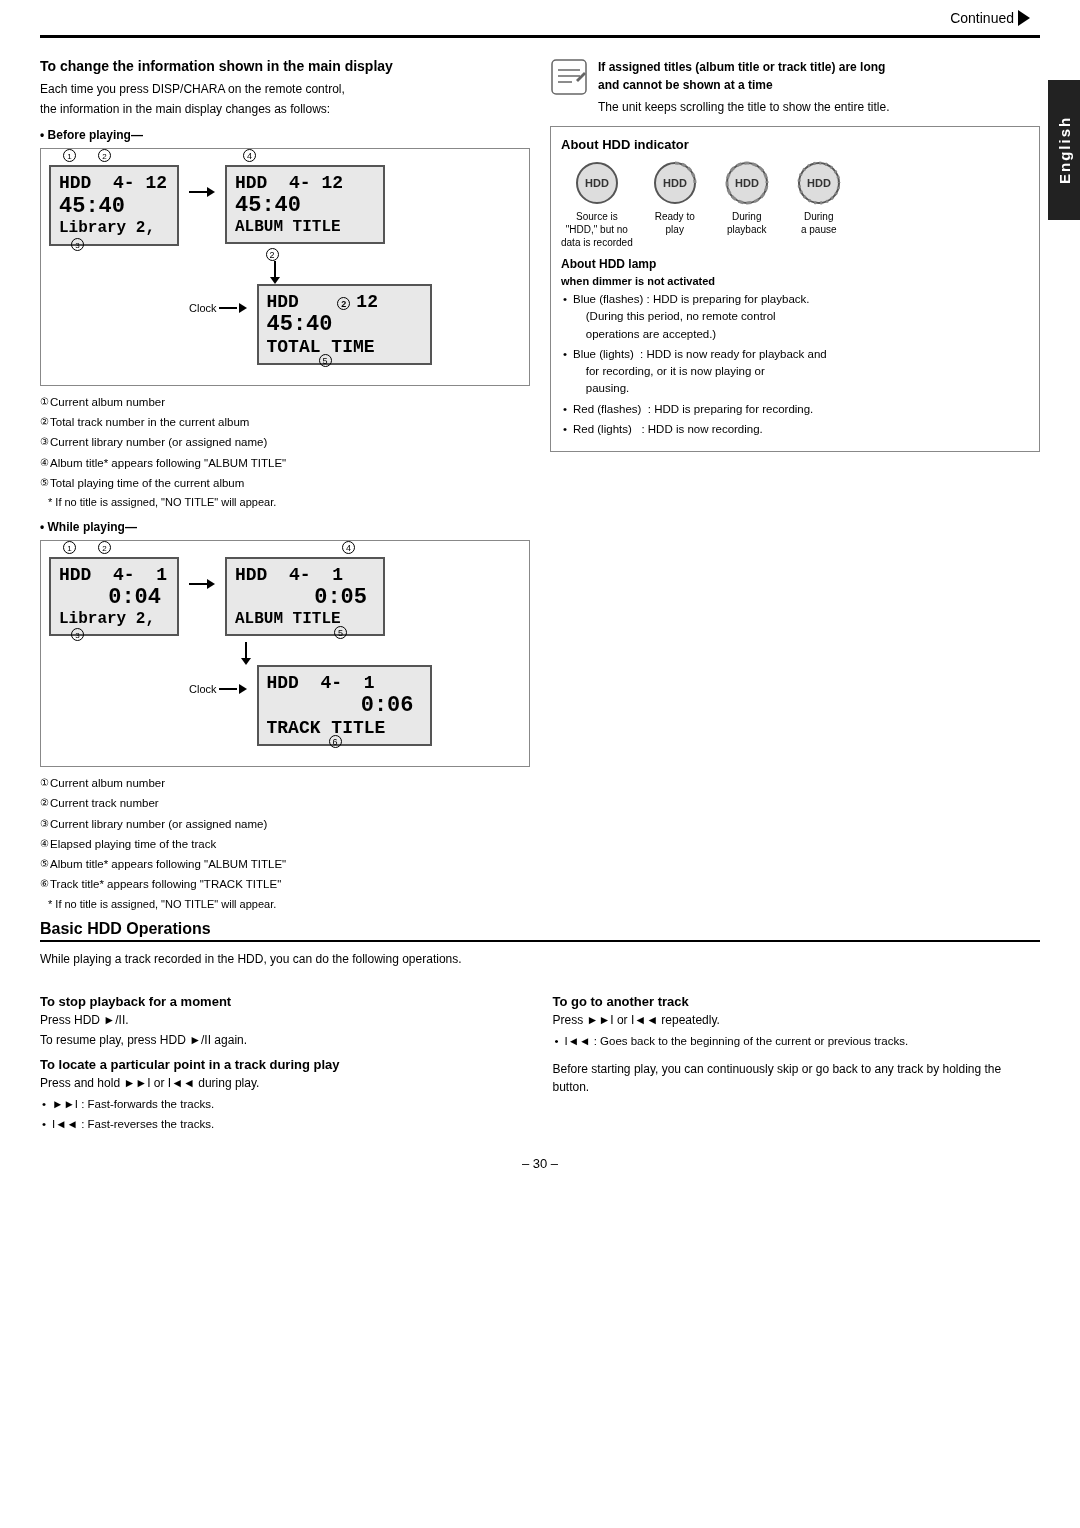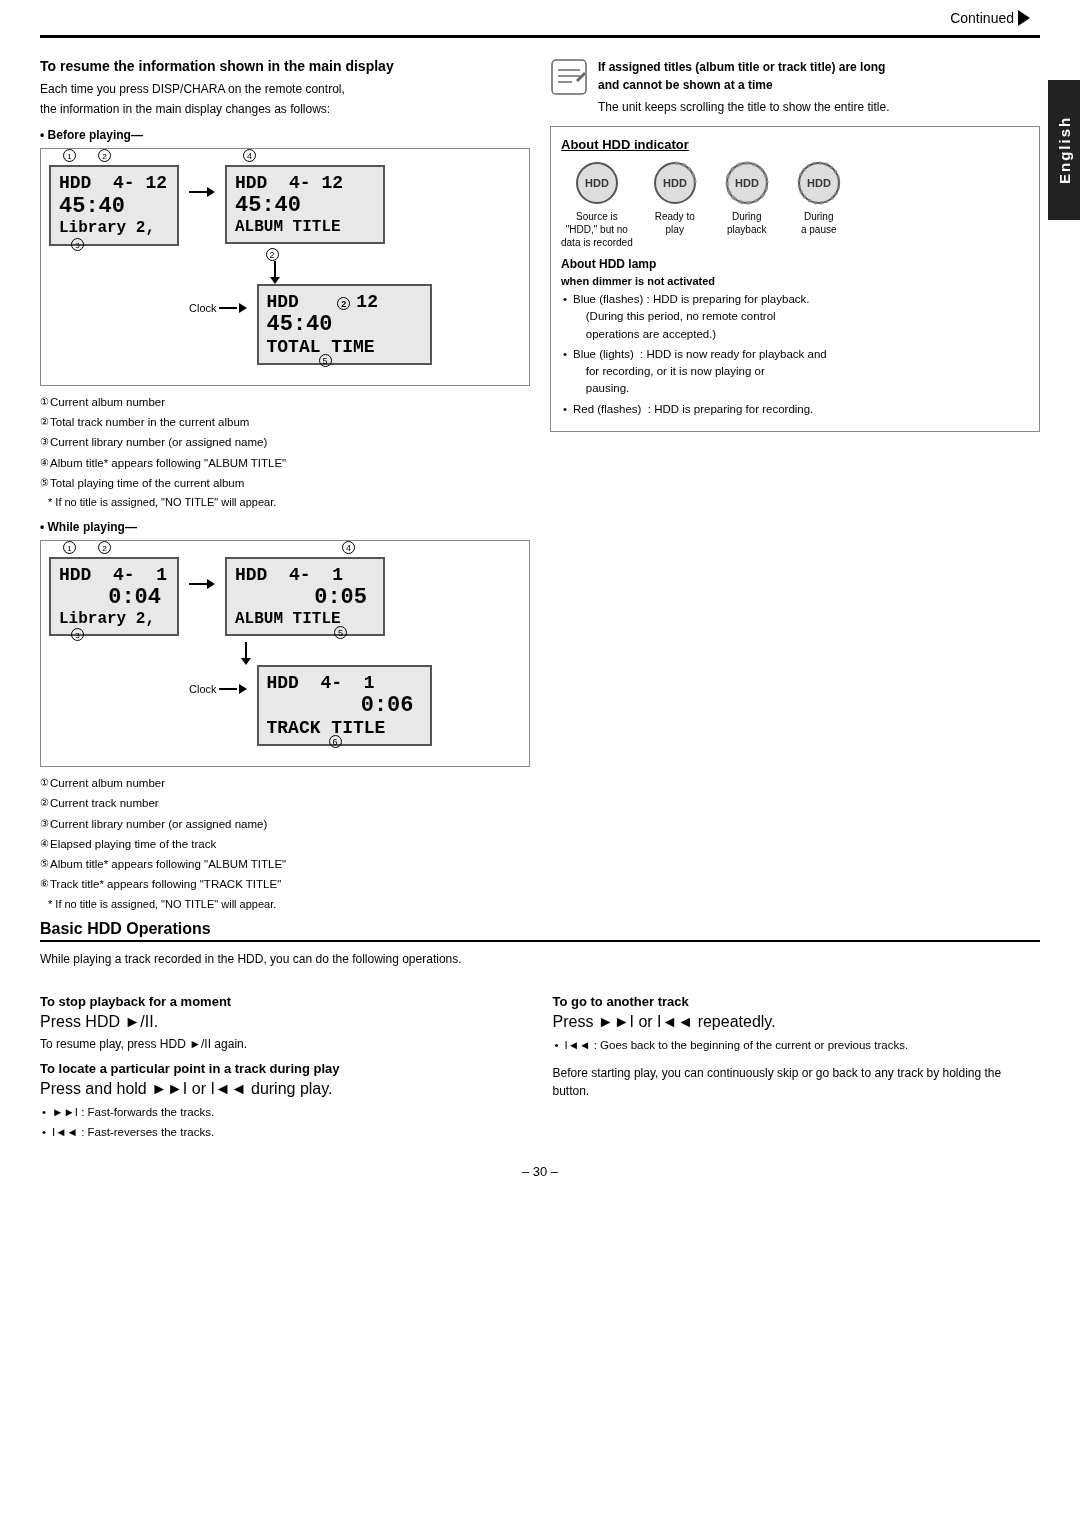--- a/index.html
+++ b/index.html
@@ -178,21 +178,20 @@
     
     .hdd-indicator-box {
       border: 1px solid #888;
       padding: 10px;
       margin-bottom: 10px;
     }
     .hdd-indicator-title {
       font-size: 13px;
       font-weight: bold;
       margin-bottom: 8px;
-      text-decoration: underline;
     }
     .hdd-icons-row {
       display: flex;
       gap: 12px;
       align-items: flex-start;
       margin-bottom: 8px;
     }
     .hdd-icon-item {
       display: flex;
       flex-direction: column;
@@ -263,21 +262,21 @@
     }
     .basic-right {
       flex: 1;
     }
     .sub-section-title {
       font-size: 13px;
       font-weight: bold;
       margin-bottom: 4px;
     }
     .press-text {
-      font-size: 16px;
+      font-size: 12px;
       margin-bottom: 6px;
     }
     .resume-text {
       font-size: 12px;
       margin-bottom: 10px;
     }
 
     .bottom-page-num {
       text-align: center;
       font-size: 13px;
@@ -312,21 +311,21 @@
   <span class="continued-arrow">
     <span>Continued</span>
     <span class="arrow-right"></span>
   </span>
 </div>
 <hr class="top-rule">
 
 <div class="content-columns">
 
   <div class="left-col">
-    <div class="section-title-disp">To resume the information shown in the main display</div>
+    <div class="section-title-disp">To change the information shown in the main display</div>
     <div class="section-desc">Each time you press DISP/CHARA on the remote control,</div>
     <div class="section-desc" style="margin-top:-6px">the information in the main display changes as follows:</div>
 
     <div class="bullet-label">• <span>Before playing—</span></div>
 
     <div class="lcd-section">
       <div style="display:flex; gap:10px; align-items:flex-start;">
 
         <div style="position:relative;">
           <div style="position:absolute; top:-8px; left:14px; font-size:9px; display:flex; gap:22px;">
@@ -539,20 +538,21 @@
         </div>
       </div>
 
       <div class="hdd-lamp-section">
         <div class="hdd-lamp-title">About HDD lamp</div>
         <div class="hdd-lamp-subtitle">when dimmer is not activated</div>
         <ul class="bullet-list">
           <li>Blue (flashes) : HDD is preparing for playback.<br>&nbsp;&nbsp;&nbsp;&nbsp;(During this period, no remote control<br>&nbsp;&nbsp;&nbsp;&nbsp;operations are accepted.)</li>
           <li>Blue (lights) &nbsp;: HDD is now ready for playback and<br>&nbsp;&nbsp;&nbsp;&nbsp;for recording, or it is now playing or<br>&nbsp;&nbsp;&nbsp;&nbsp;pausing.</li>
           <li>Red (flashes) &nbsp;: HDD is preparing for recording.</li>
+          <li>Red (lights) &nbsp;&nbsp;: HDD is now recording.</li>
         </ul>
       </div>
     </div>
   </div>
 </div>
 
 <div class="basic-hdd-section">
   <div class="basic-hdd-title">Basic HDD Operations</div>
   <hr class="basic-hdd-rule">
   <div class="basic-hdd-desc">While playing a track recorded in the HDD, you can do the following operations.</div>

